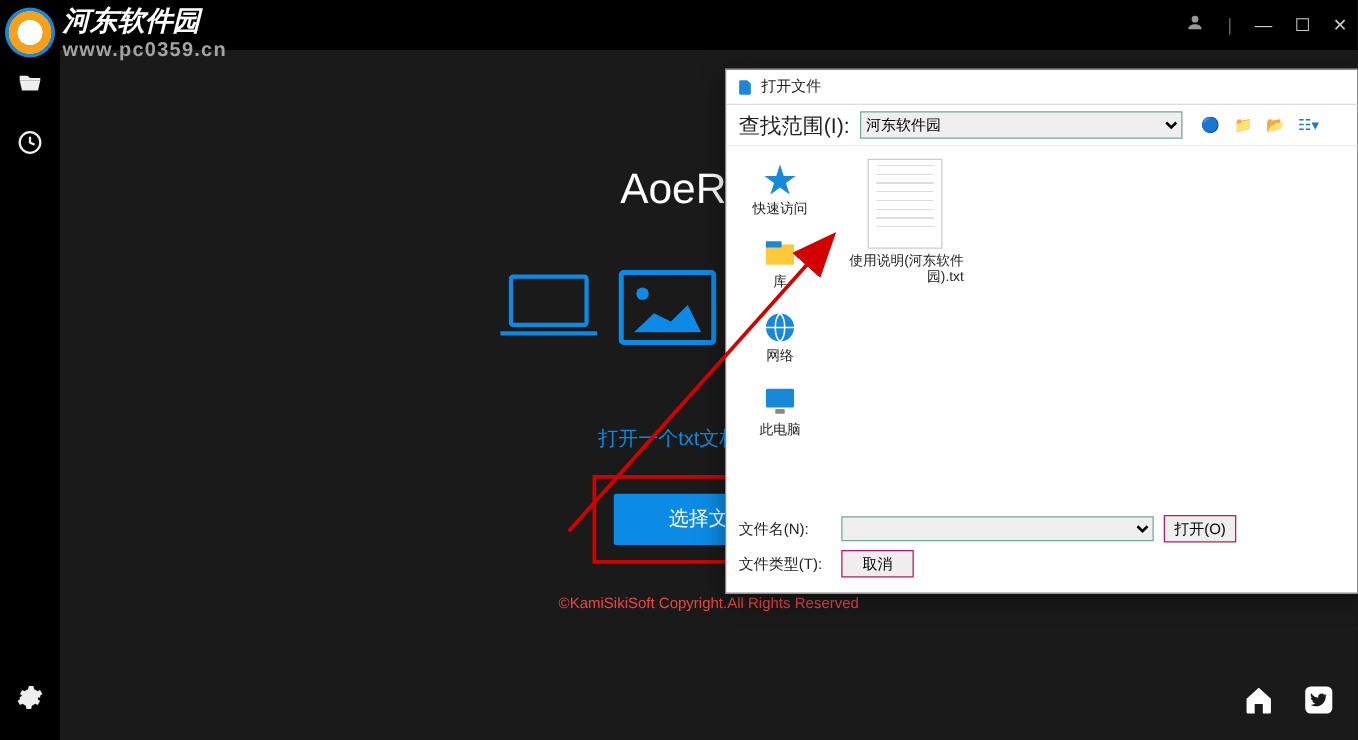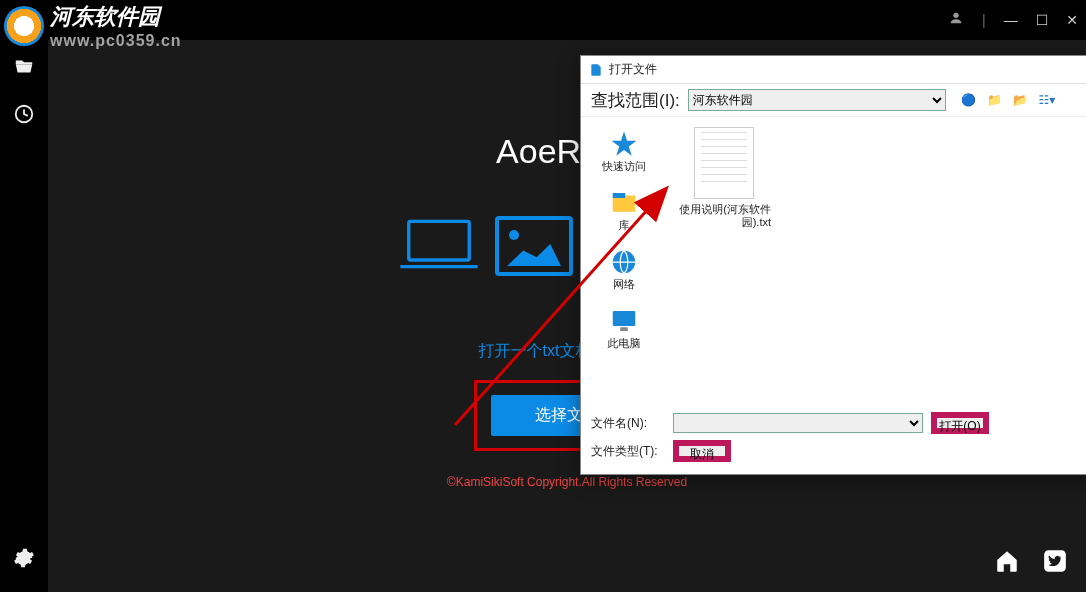--- a/index.html
+++ b/index.html
@@ -89,21 +89,21 @@
     .fd-file { width: 94px; display: flex; flex-direction: column; align-items: center; gap: 4px; cursor: pointer; }
     .fd-file .thumb { width: 60px; height: 72px; background: #fff; border: 1px solid #ccc; position: relative; }
     .fd-file .thumb::after { content: ""; position: absolute; top: 4px; left: 6px; right: 6px; height: 56px;
       background: repeating-linear-gradient(#ddd 0 1px, transparent 1px 7px); }
     .fd-file .fname { font-size: 11px; text-align: right; word-break: break-all; line-height: 1.2; }
     .fd-bottom { padding: 6px 10px; }
     .fd-bottom .fd-line { display: flex; align-items: center; gap: 8px; margin-bottom: 6px; }
     .fd-bottom .fd-line select, .fd-bottom .fd-line input {
       flex: 0 0 250px; height: 20px; font-size: 12px; border: 1px solid #7a9;
     }
-    .fd-btn { width: 58px; height: 22px; font-size: 12px; border: 6px solid #be185d; background: #eee; cursor: pointer; }
+    .fd-btn { width: 58px; height: 22px; font-size: 12px; border: 1px solid #be185d; background: #eee; cursor: pointer; }
   </style>
 </head>
 <body>
 
 <div class="title-bar">
   <span class="user-icon">
     <svg viewBox="0 0 24 24">
         <circle cx="12" cy="8" r="4"></circle>
         <path d="M4 20c0-4 4-6 8-6s8 2 8 6"></path>
       </svg>

